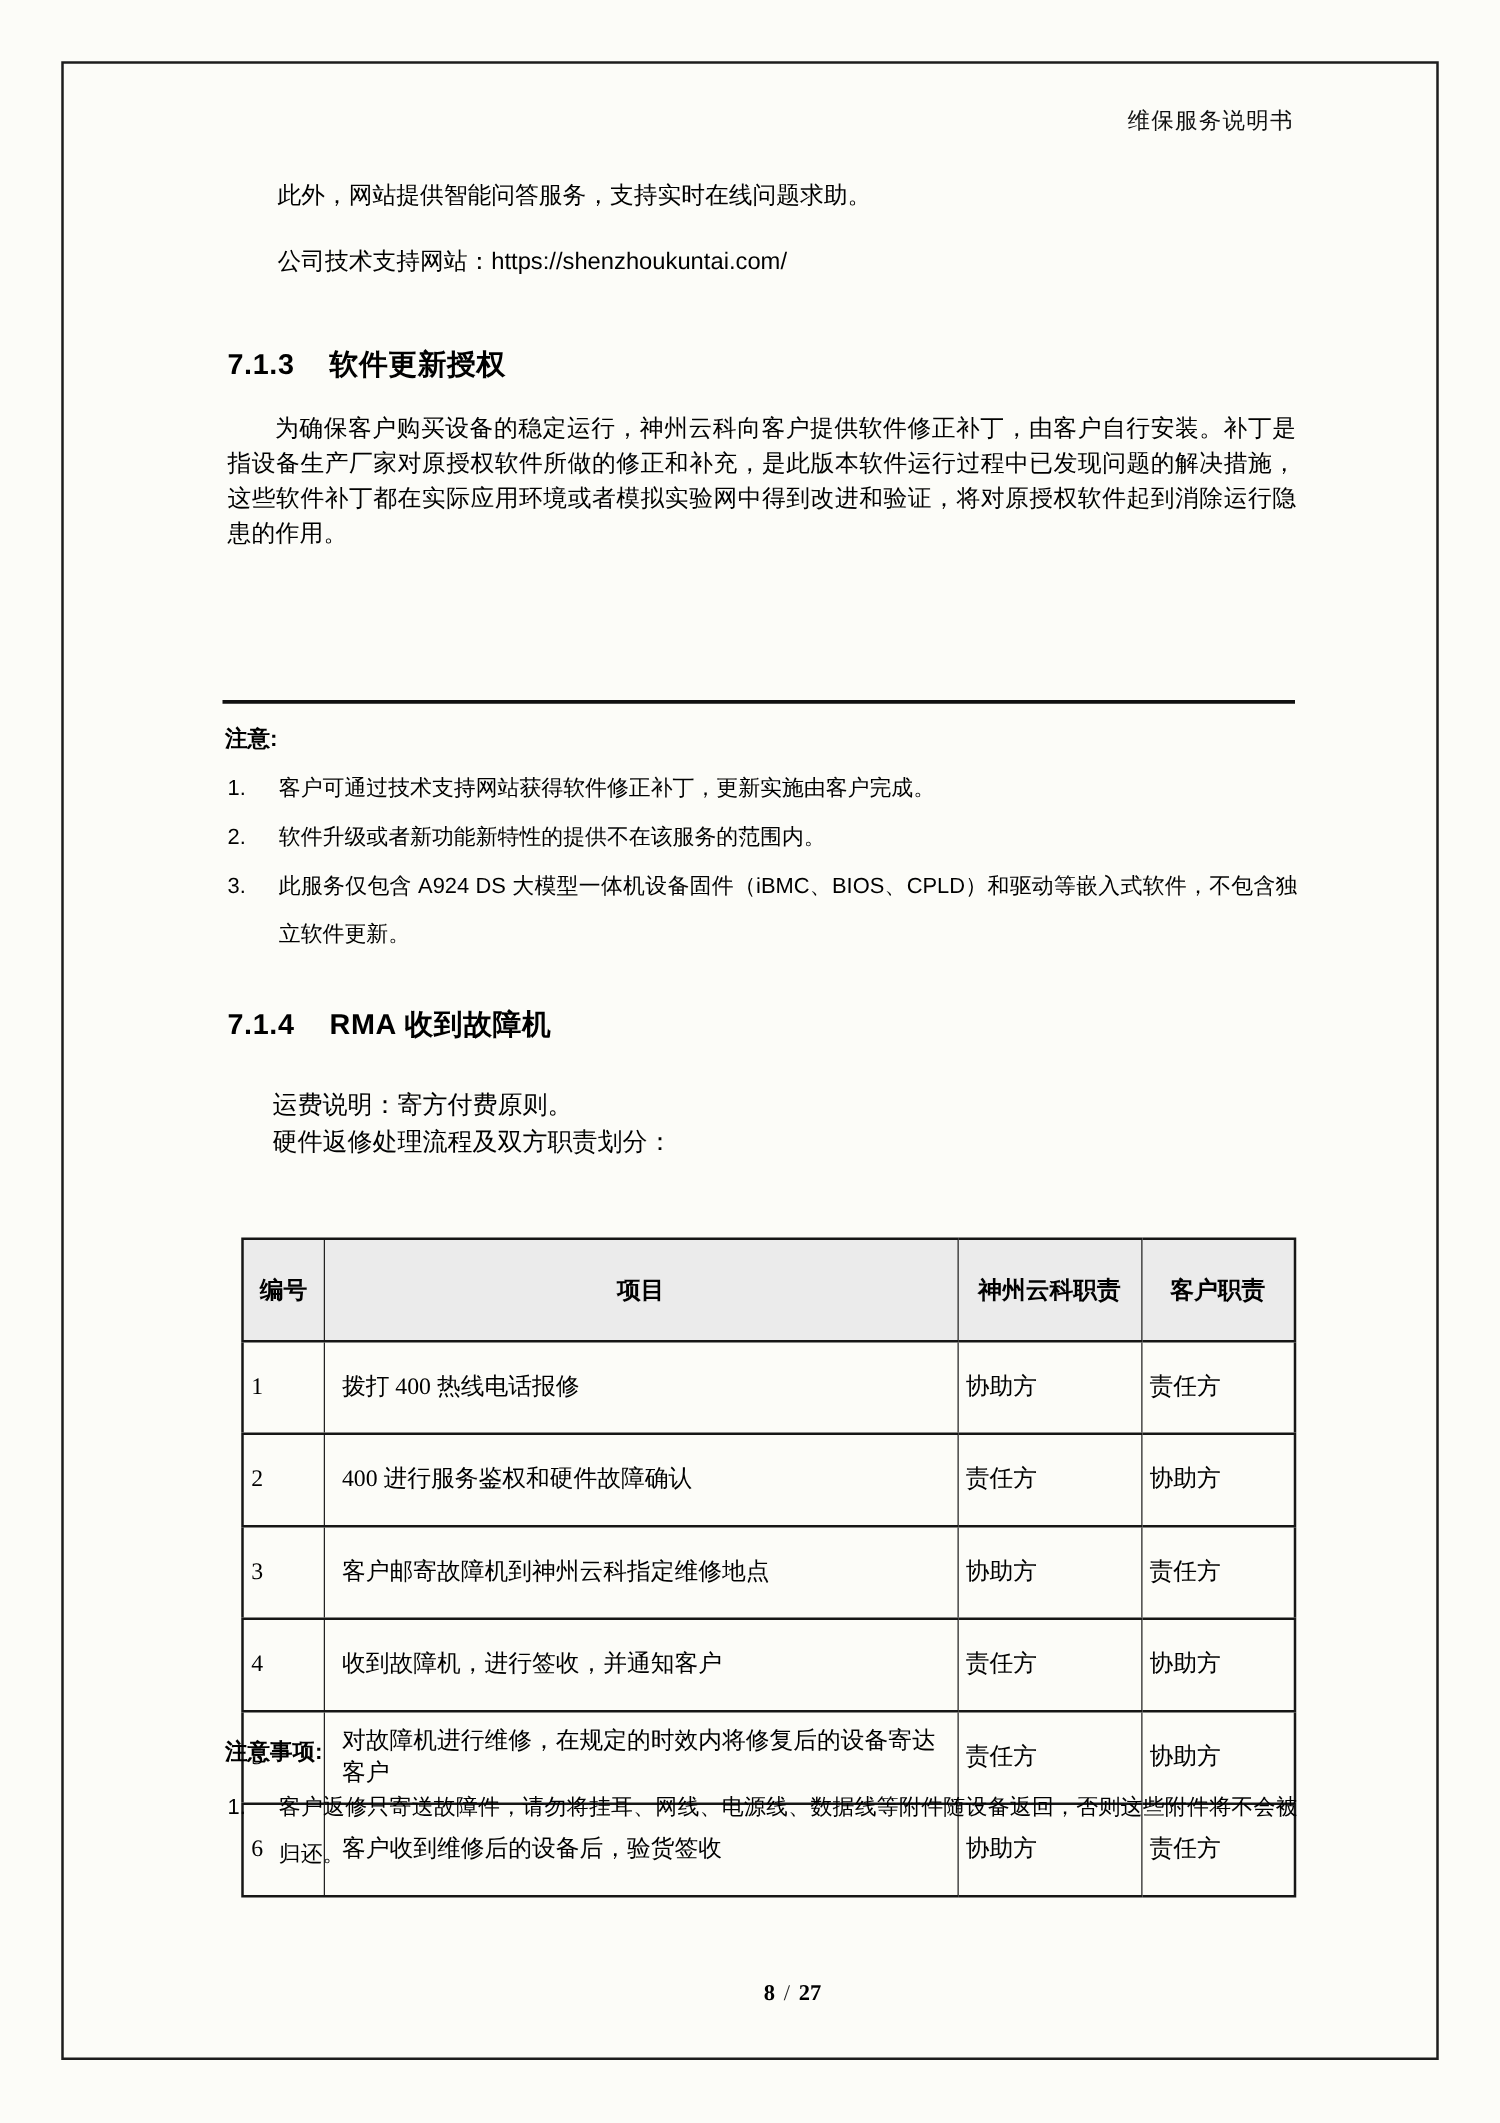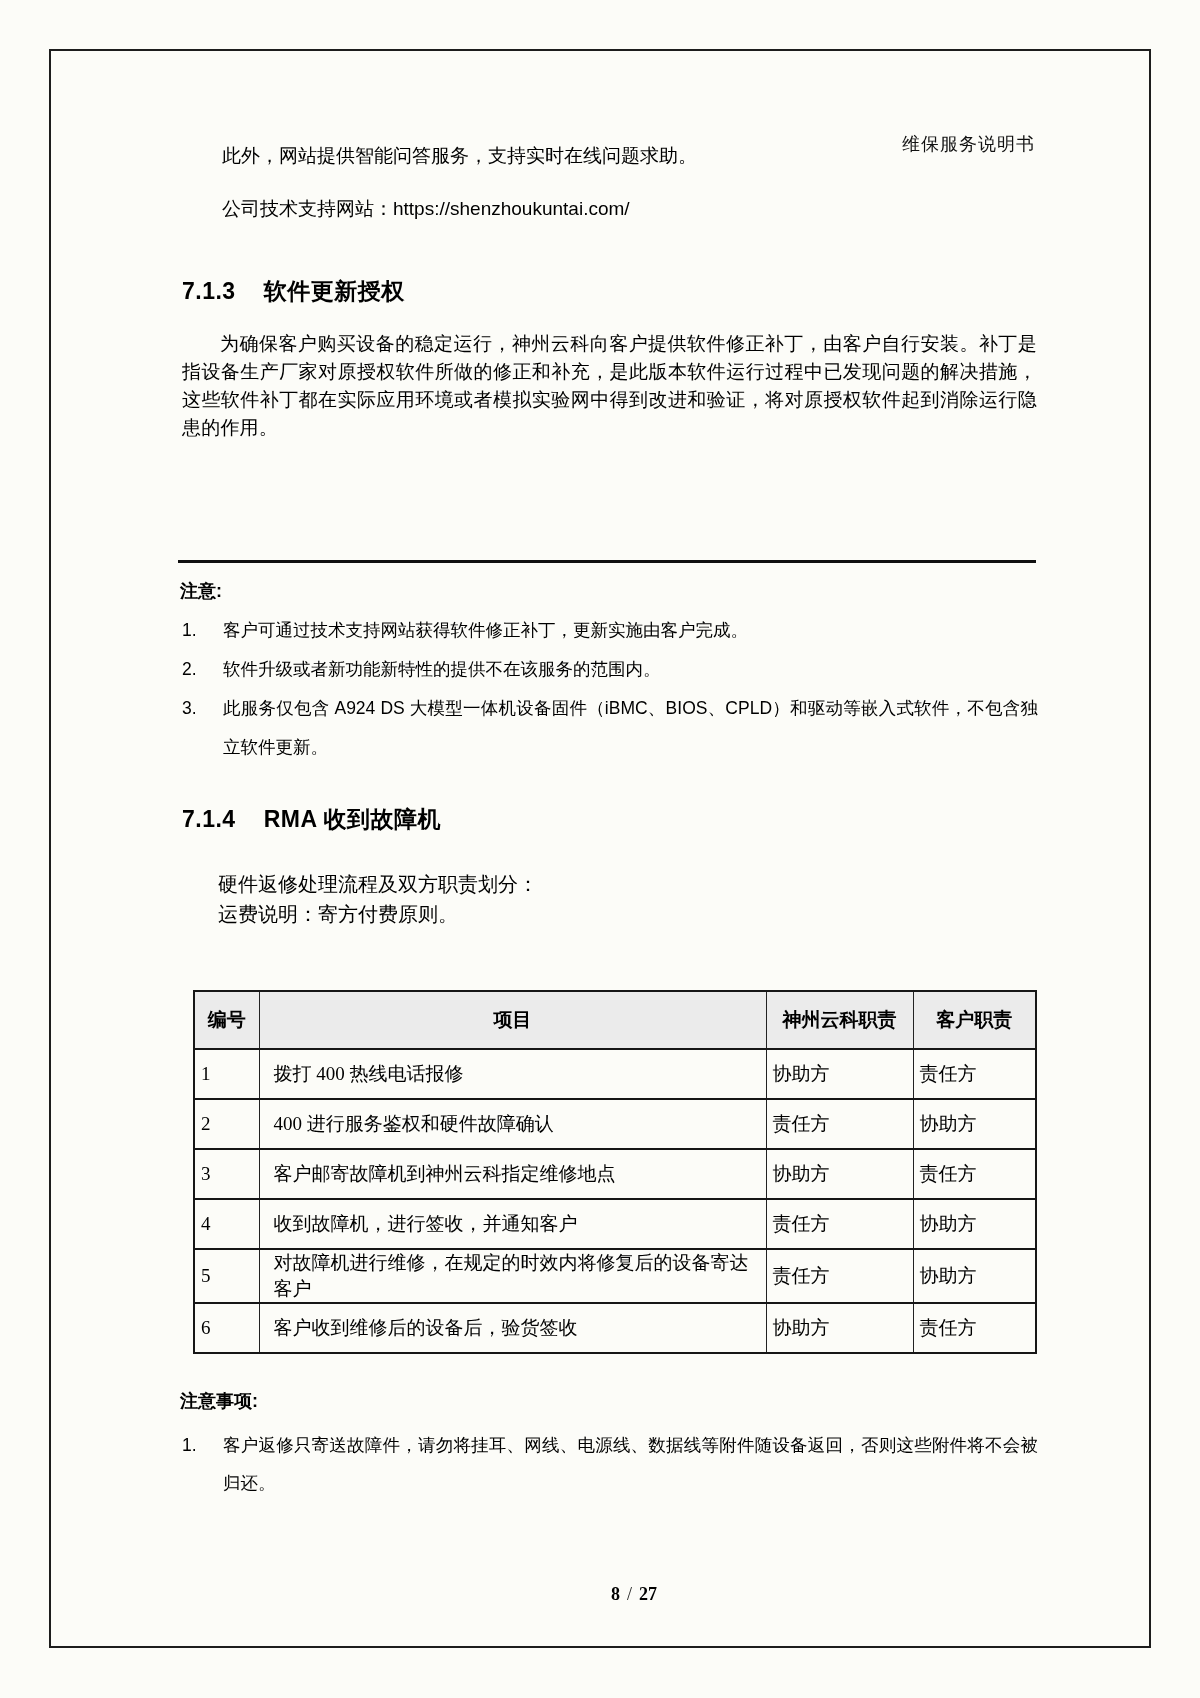--- a/index.html
+++ b/index.html
@@ -25,21 +25,20 @@
     background: transparent;
   }
   .doc-header {
     position: absolute;
     top: 84px;
     right: 165px;
     font-family: "Liberation Serif", "DejaVu Serif", serif;
     font-size: 18px;
     letter-spacing: 1px;
     color: #111;
-    margin-top: 48px;
   }
   .intro-line1 {
     position: absolute;
     left: 222px;
     top: 143px;
     font-size: 19px;
   }
   .intro-line2 {
     position: absolute;
     left: 222px;
@@ -123,21 +122,21 @@
     table-layout: fixed;
     font-family: "Liberation Serif", "DejaVu Serif", serif;
     font-size: 19px;
     color: #000;
   }
   .rma-table th, .rma-table td {
     border-left: 1px solid #222;
     border-right: 1px solid #222;
     border-top: 2px solid #161616;
     border-bottom: 2px solid #161616;
-    padding: 0 6px;
+    padding: 12px 6px;
     vertical-align: middle;
   }
   .rma-table th {
     background: #ebebeb;
     font-weight: 700;
     height: 56px;
   }
   .rma-table td { height: 48px; line-height: 26px; }
   .rma-table td.col-item {
     text-align: left;
@@ -189,22 +188,22 @@
       <span class="num">3.</span>
       <span class="txt">此服务仅包含 A924 DS 大模型一体机设备固件（iBMC、BIOS、CPLD）和驱动等嵌入式软件，不包含独立软件更新。</span>
     </div>
   </div>
 
 <div class="sec-heading h-714">
   <span class="sec-num">7.1.4</span><span>RMA 收到故障机</span>
 </div>
 
 <div class="serif-block">
+  <p>运费说明：寄方付费原则。</p>
   <p>硬件返修处理流程及双方职责划分：</p>
-  <p>运费说明：寄方付费原则。</p>
 </div>
 
 <table class="rma-table">
   <colgroup>
       <col style="width: 65px;">
       <col style="width: 507px;">
       <col style="width: 147px;">
       <col style="width: 123px;">
     </colgroup>
   <thead>

